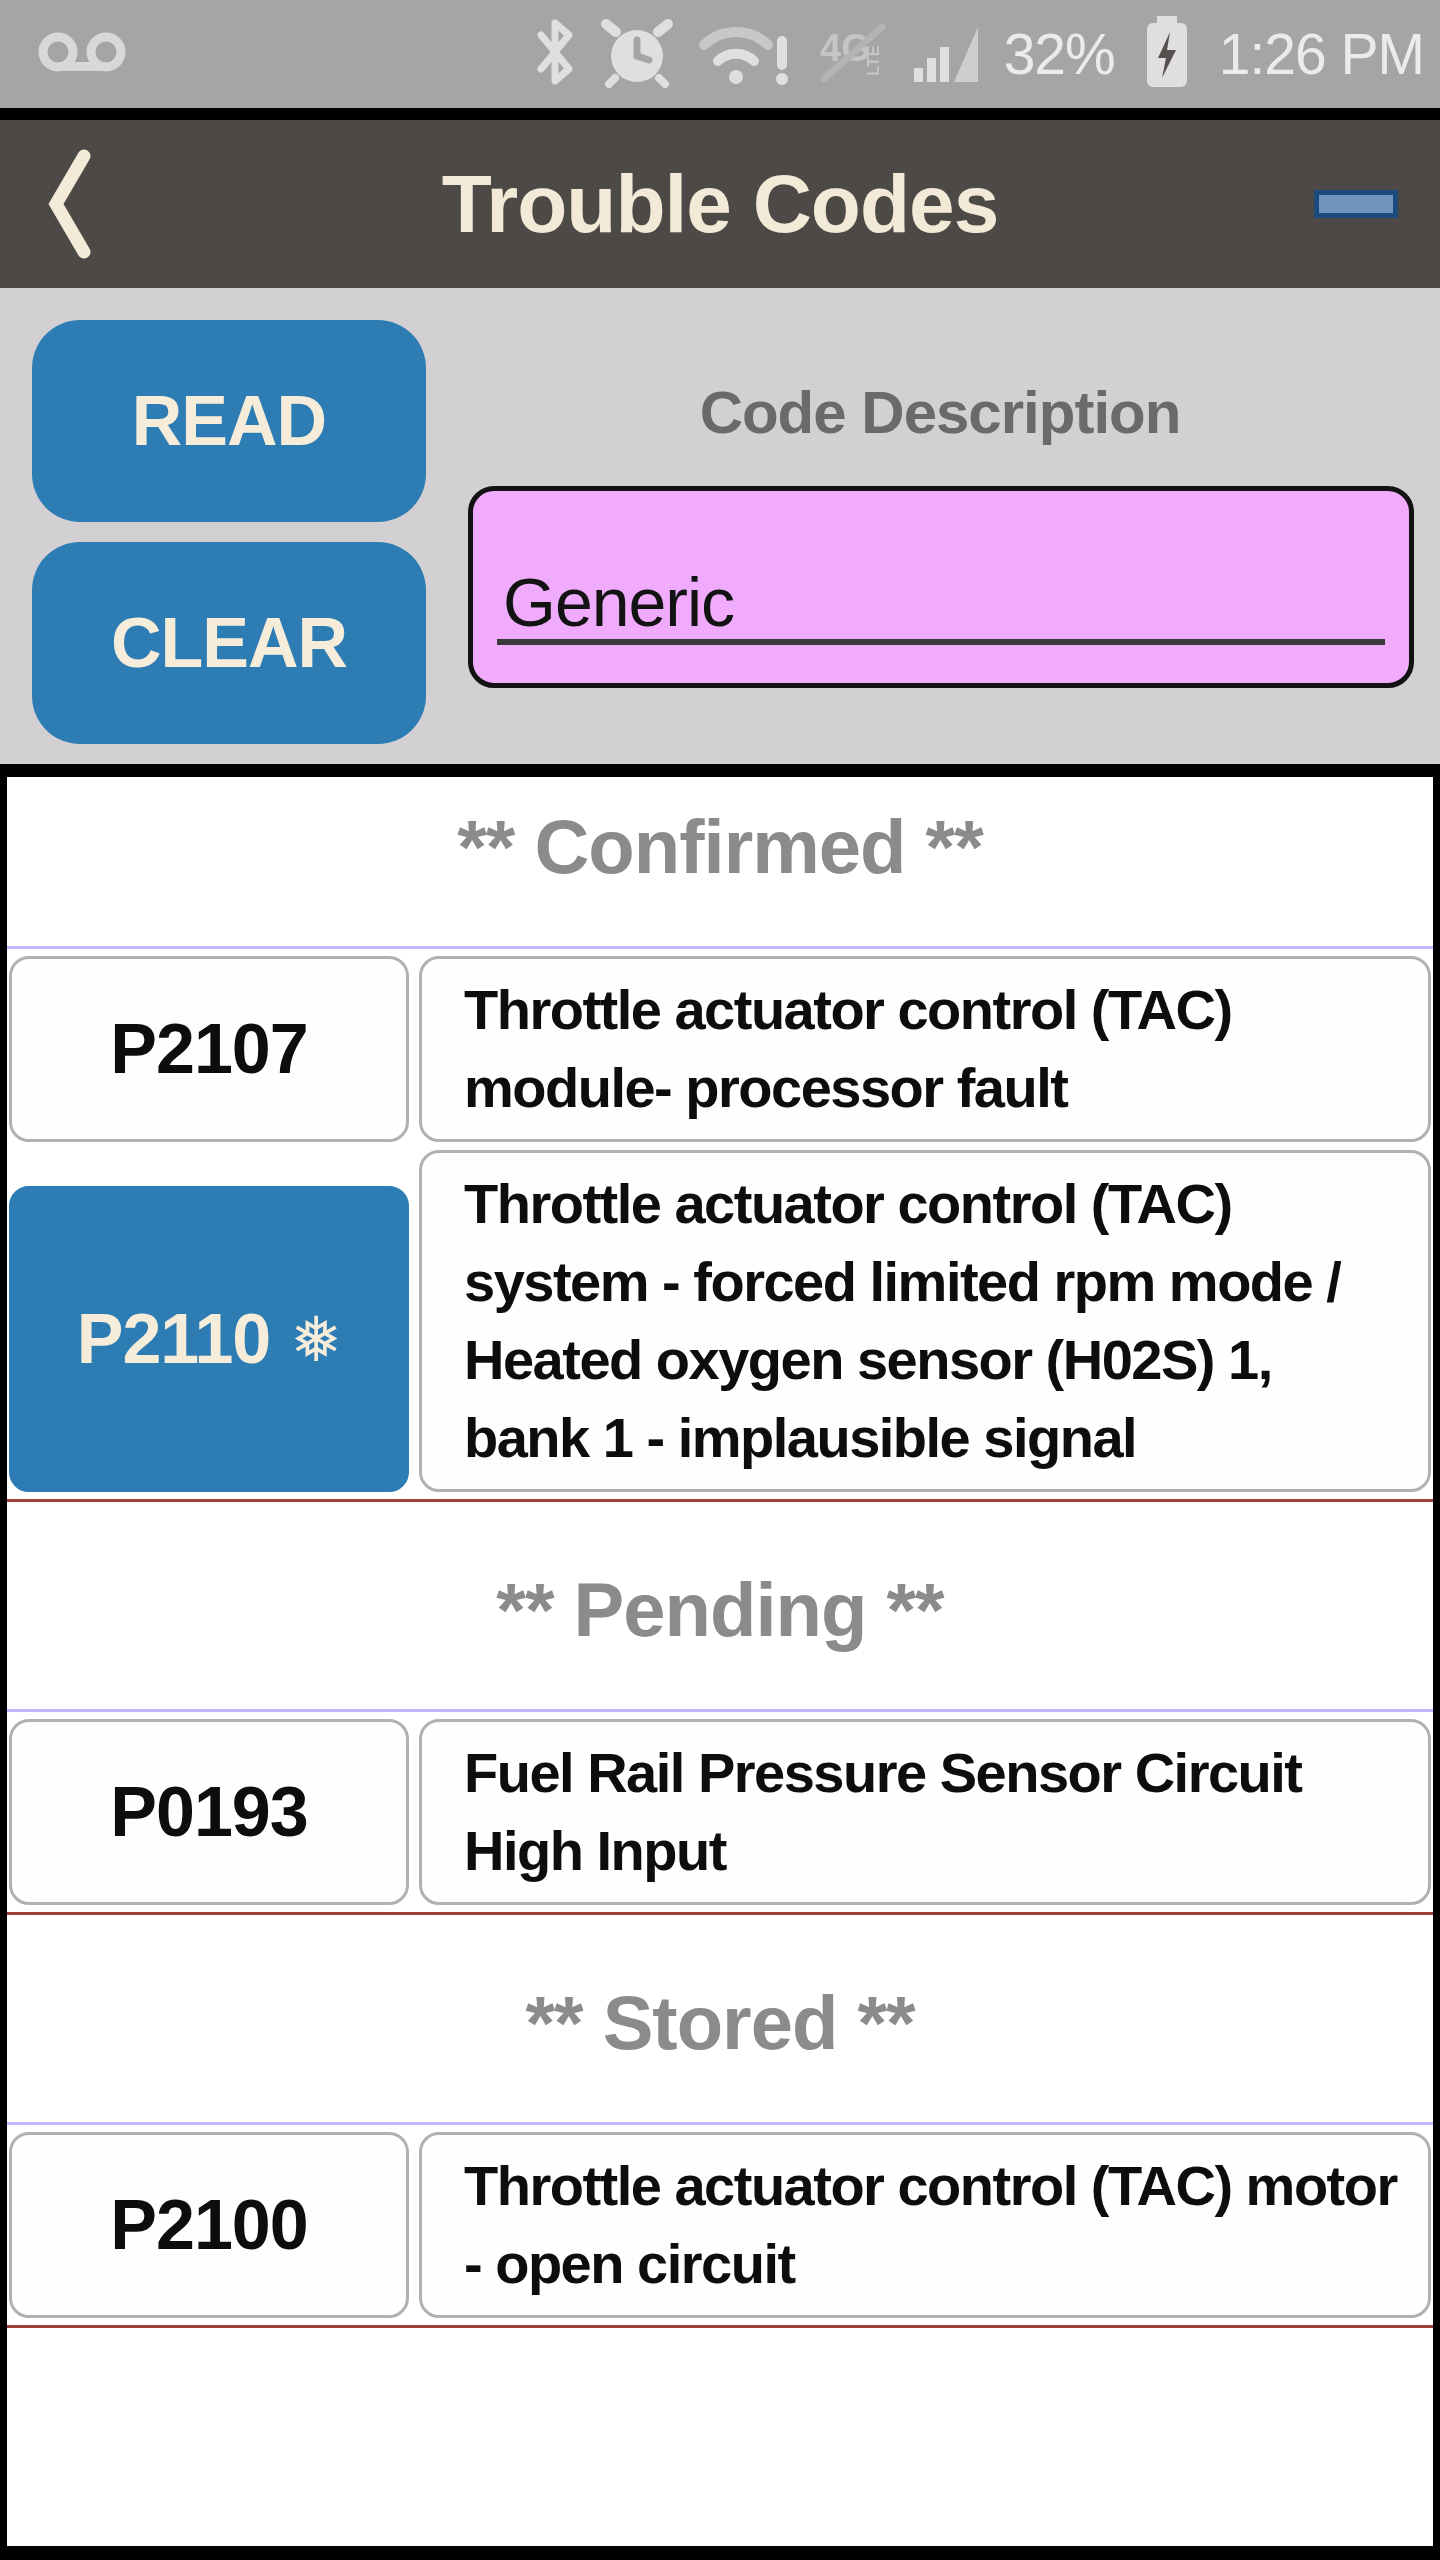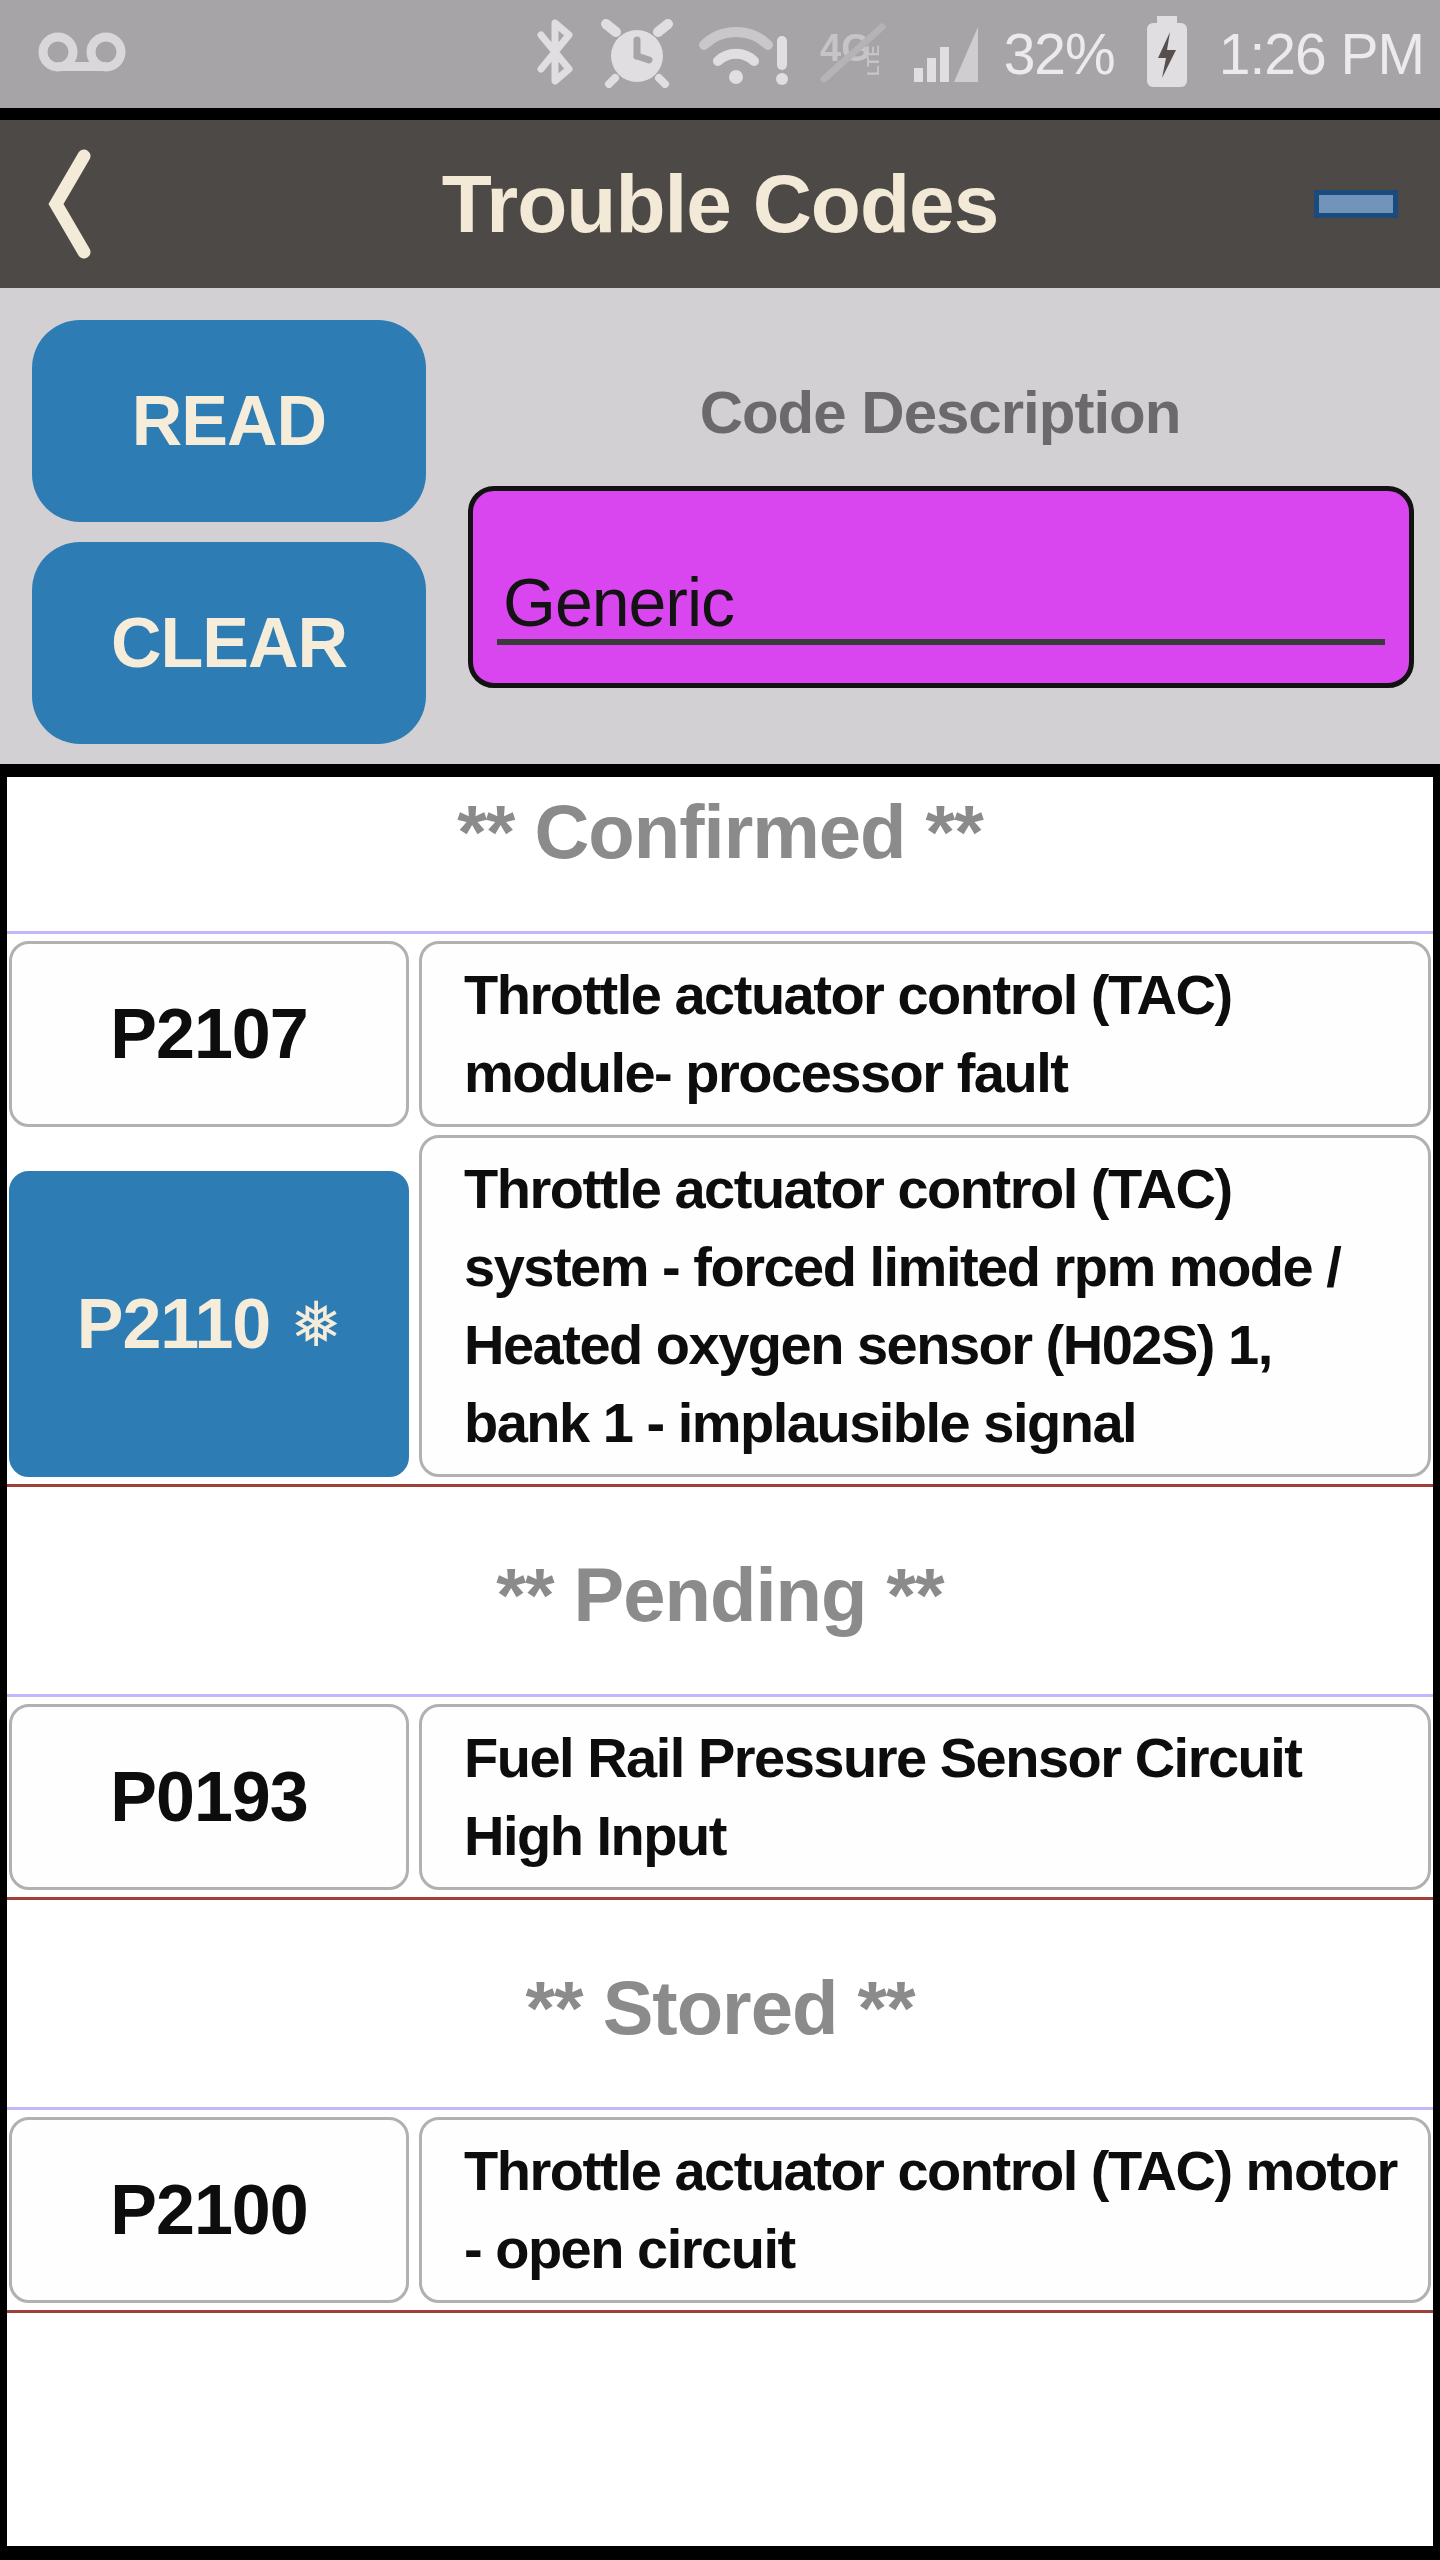--- a/index.html
+++ b/index.html
@@ -22,28 +22,28 @@
   .back-btn { position:absolute; left:44px; top:50%; transform:translateY(-50%); width:52px; height:112px; cursor:pointer; }
   .minimize-dash { position:absolute; right:42px; top:50%; transform:translateY(-50%); width:84px; height:28px; background:#7195ba; border:5px solid #1b4b7d; }
 
   
   .controls { position:relative; height:476px; background:#d2d0d2; }
   .btn { position:absolute; left:32px; width:394px; height:202px; background:#2e7cb4; border:none; border-radius:48px;
          color:#f5ecd9; font-family:"Liberation Sans", sans-serif; font-weight:bold; font-size:70px; letter-spacing:-1px; cursor:pointer; }
   .btn.read { top:32px; }
   .btn.clear { top:254px; }
   .desc-label { position:absolute; left:470px; right:30px; top:90px; text-align:center; color:#6b696b; font-weight:bold; font-size:60px; letter-spacing:-1px; }
-  .spinner { position:absolute; left:468px; top:198px; width:946px; height:202px; background:#d946ef; border:5px solid #121212; border-radius:26px; cursor:pointer; }
+  .spinner { position:absolute; left:468px; top:198px; width:946px; height:202px; background:#f0abfc; border:5px solid #121212; border-radius:26px; cursor:pointer; }
   .spinner-value { position:absolute; left:30px; top:72px; font-size:68px; color:#131313; letter-spacing:-1px; }
   .spinner-underline { position:absolute; left:24px; right:24px; bottom:38px; height:6px; background:#3a3a3a; }
 
   
   .list { background:#fff; min-height:1783px; border-left:7px solid #000; border-right:7px solid #000; border-bottom:14px solid #000; }
   .section-header { text-align:center; color:#8b8b8b; font-weight:bold; font-size:76px; letter-spacing:-1px; padding:64px 0 56px; }
-  .section:first-child .section-header { padding-top:11px; }
+  .section:first-child .section-header { padding-top:26px; }
   .row-group { border-top:3px solid #c4b5fd; border-bottom:3px solid #9c4038; padding:3px 0; }
   .row { display:flex; gap:10px; padding:4px 2px; }
   .cell { border:3px solid #b2b0b2; border-radius:20px; background:#fefefe; }
   .code-cell { flex:0 0 400px; display:flex; align-items:center; justify-content:center; min-height:168px;
                font-weight:bold; font-size:70px; color:#0d0d0d; letter-spacing:-1px; }
   .desc-cell { flex:1; display:flex; align-items:center; font-weight:bold; font-size:56px; line-height:78px;
                color:#0d0d0d; letter-spacing:-1.5px; padding:12px 22px 12px 42px; }
   .row.selected .code-cell { background:#2e7cb4; border-color:#2e7cb4; color:#f5ecd9;margin-top:36px; }
   .badge { margin-left:20px; font-size:62px; font-family:"DejaVu Sans", sans-serif; }
 </style>

